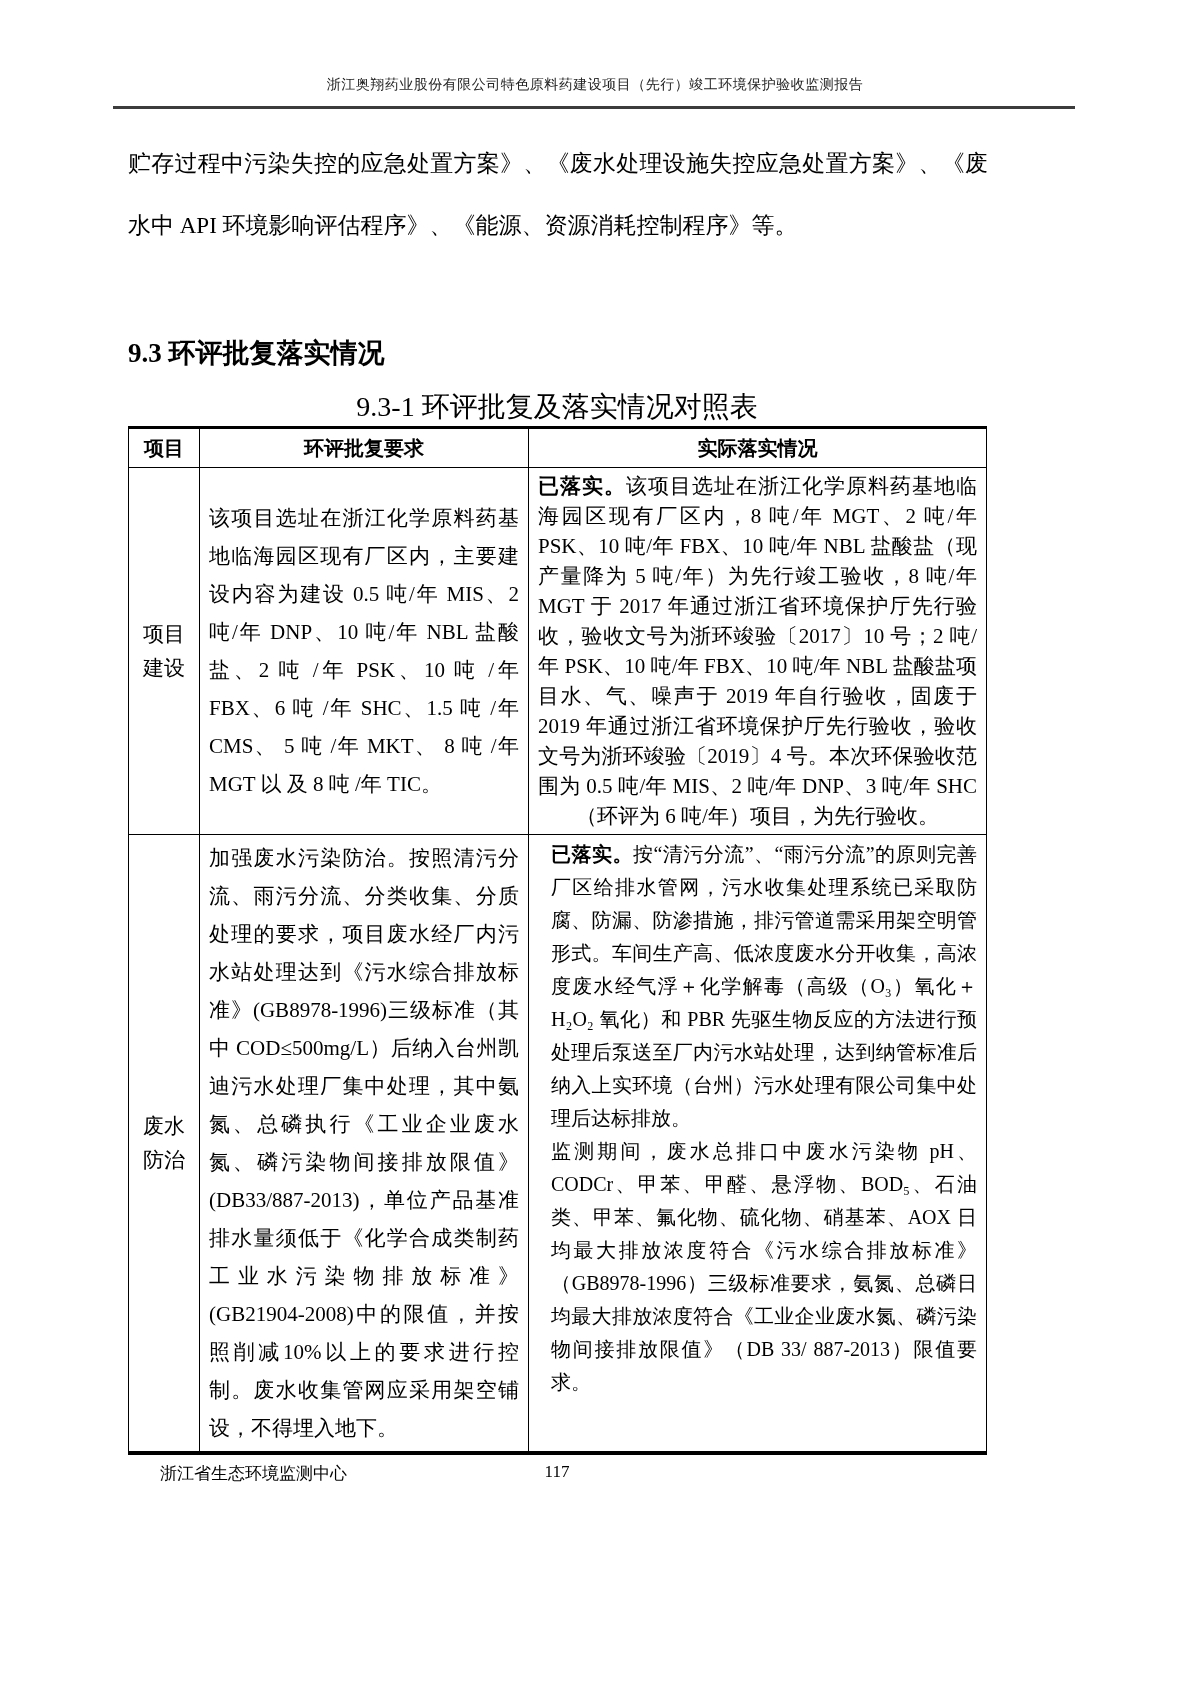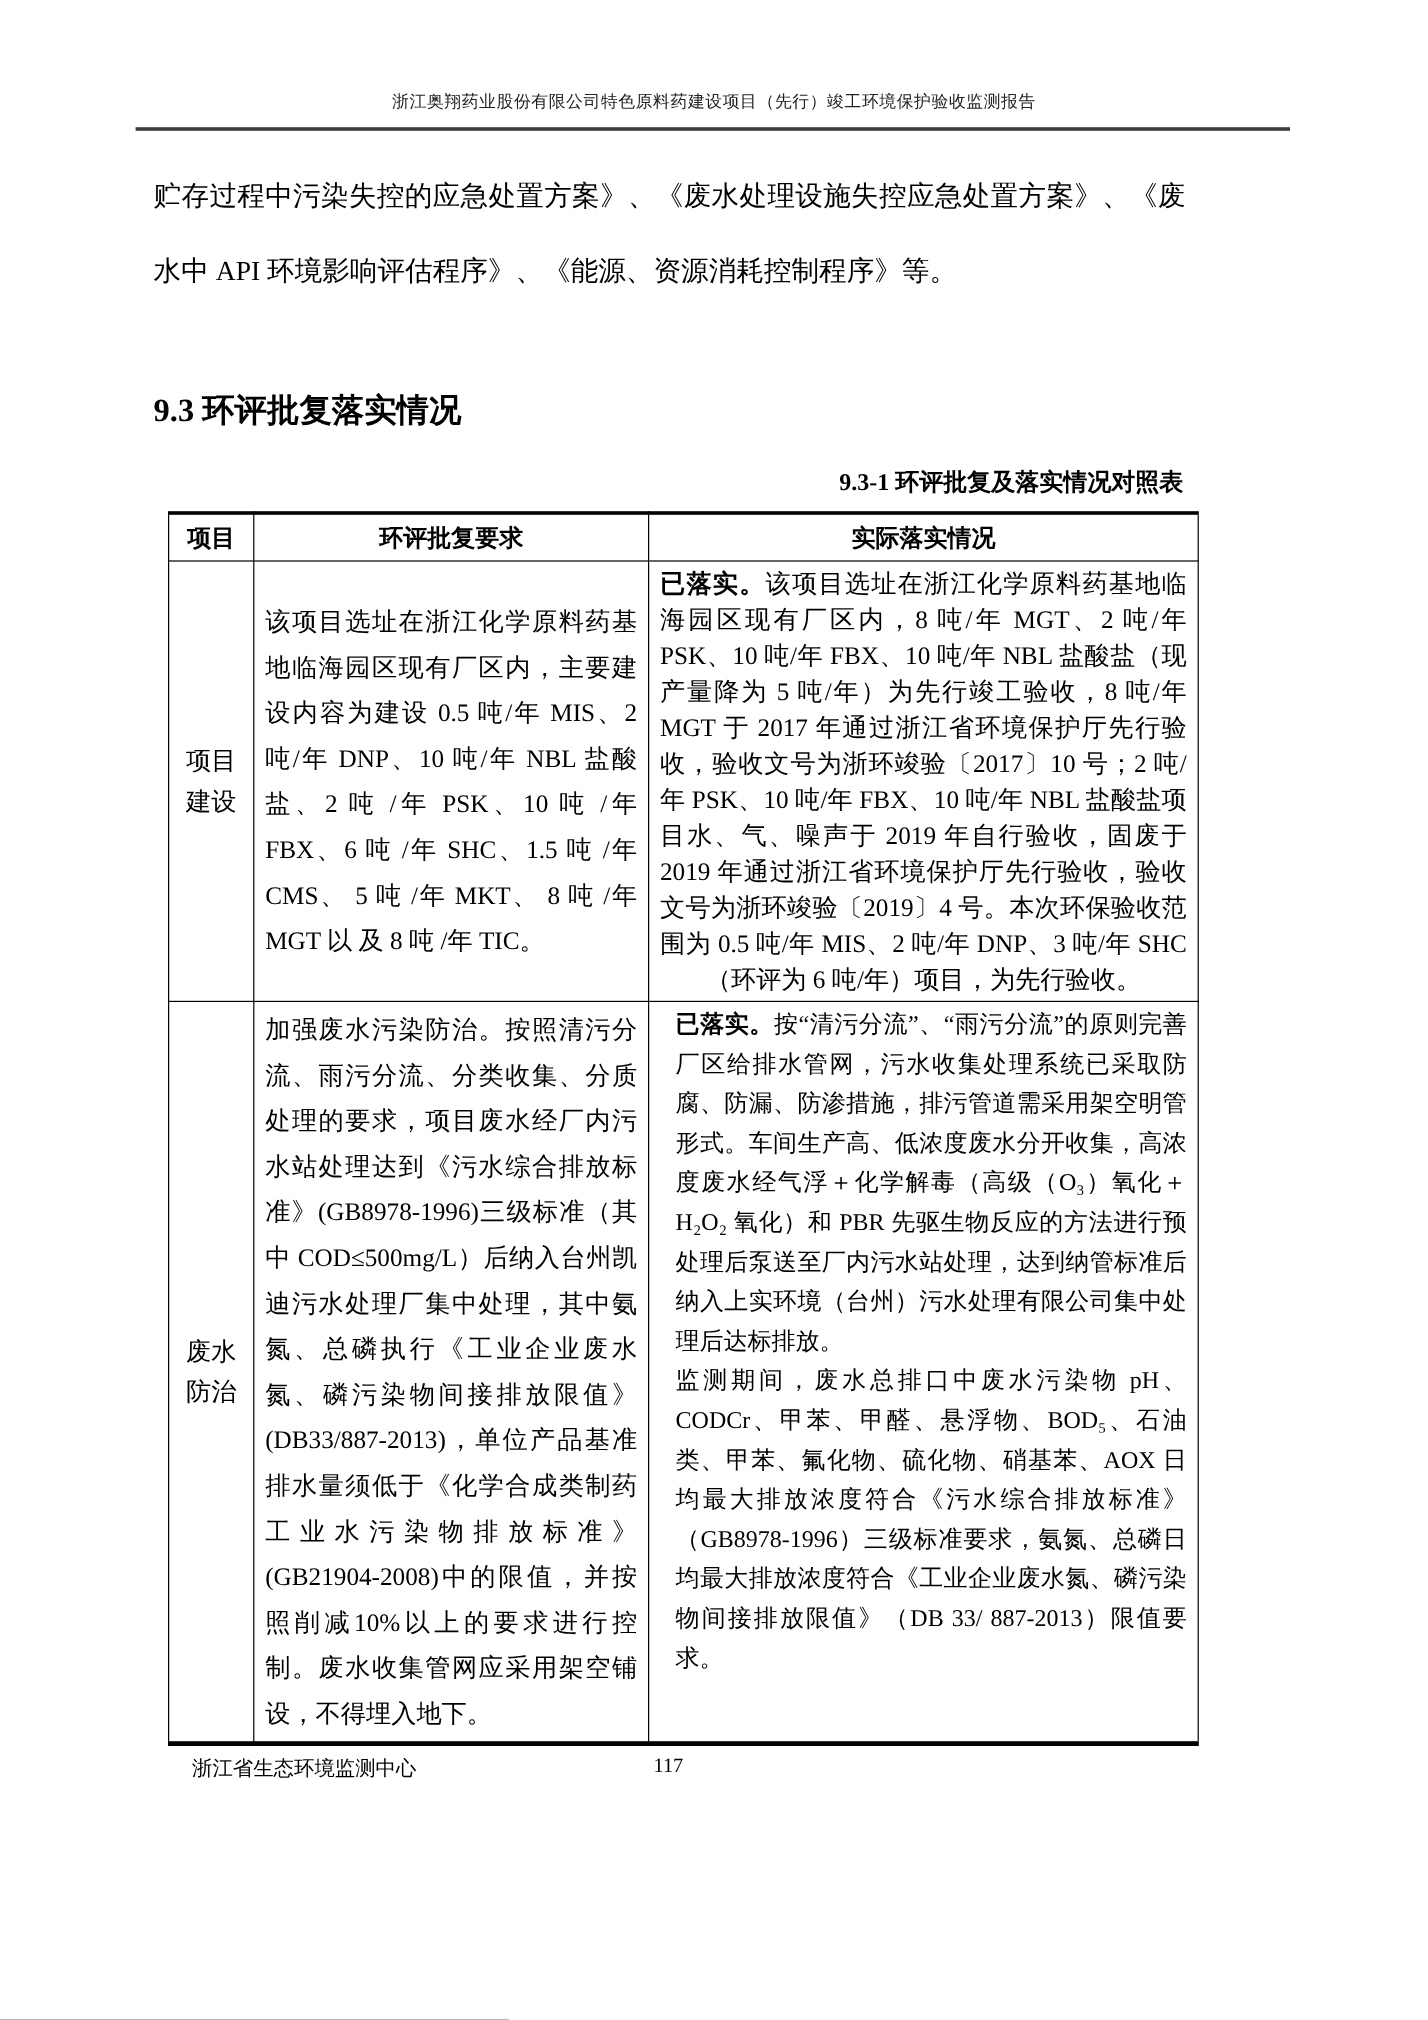--- a/index.html
+++ b/index.html
@@ -32,49 +32,49 @@
   .intro {
     position: absolute;
     top: 133px; left: 128px; width: 860px;
     font-size: 23px;
     line-height: 62px;
     text-align: justify;
     text-justify: inter-ideograph;
   }
   .section-heading {
     position: absolute;
-    top: 324px; left: 128px; width: 860px;
+    top: 335px; left: 128px; width: 860px;
     font-size: 27px;
     font-weight: bold;
   }
   .table-caption {
     position: absolute;
     top: 388px; left: 128px; width: 858px;
-    text-align: right;
-    font-size: 20px;
-    font-weight: bold;
+    text-align: center;
+    font-size: 28px;
+    font-weight: normal;
   }
   
   .cmp-table {
     position: absolute;
     top: 426px; left: 128px;
     width: 858px;
     border-collapse: collapse;
     table-layout: fixed;
   }
   .cmp-table col.c-item { width: 71px; }
   .cmp-table col.c-req  { width: 329px; }
   .cmp-table col.c-stat { width: 458px; }
   .cmp-table th, .cmp-table td {
     border: 1.5px solid #000;
     padding: 4px 7px;
     font-size: 20px;
     vertical-align: middle;
   }
-  .cmp-table { border-top: 3.5px solid #000; border-bottom: 4.5px solid #000; margin-left: 12px; }
+  .cmp-table { border-top: 3.5px solid #000; border-bottom: 4.5px solid #000; }
   .cmp-table tr.hdr th {
     height: 30px;
     font-weight: bold;
     text-align: center;
     font-size: 20px;
   }
   td.cell-item {
     text-align: center;
     font-size: 21px;
     line-height: 34px;

